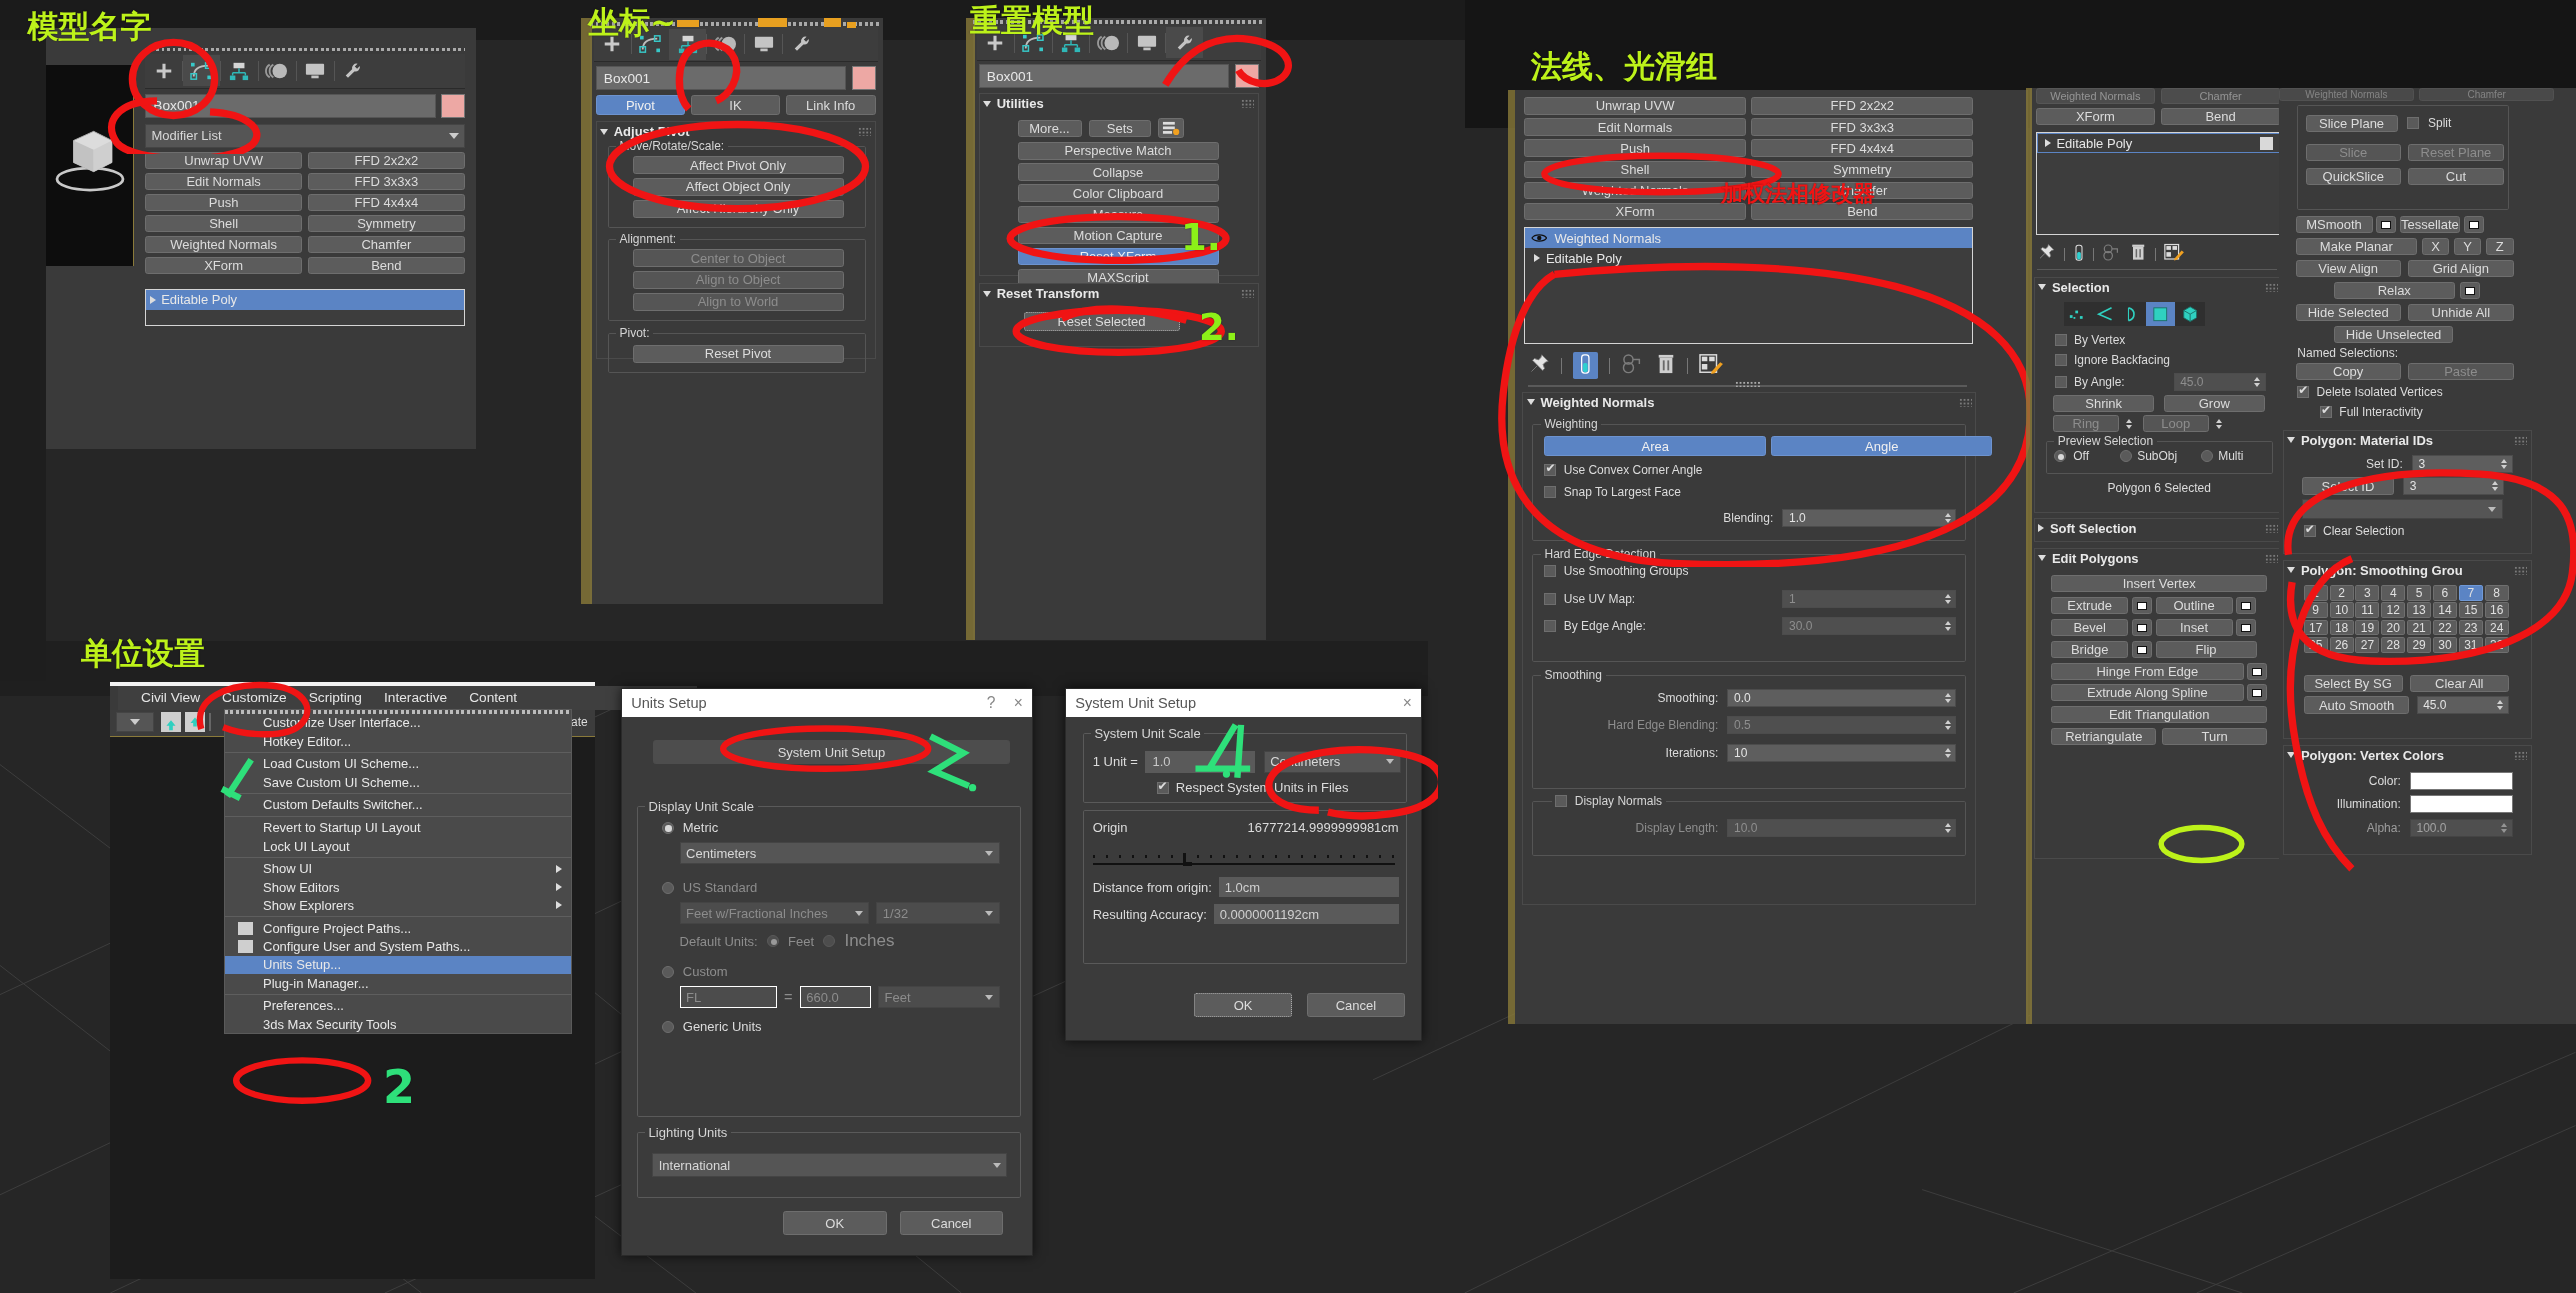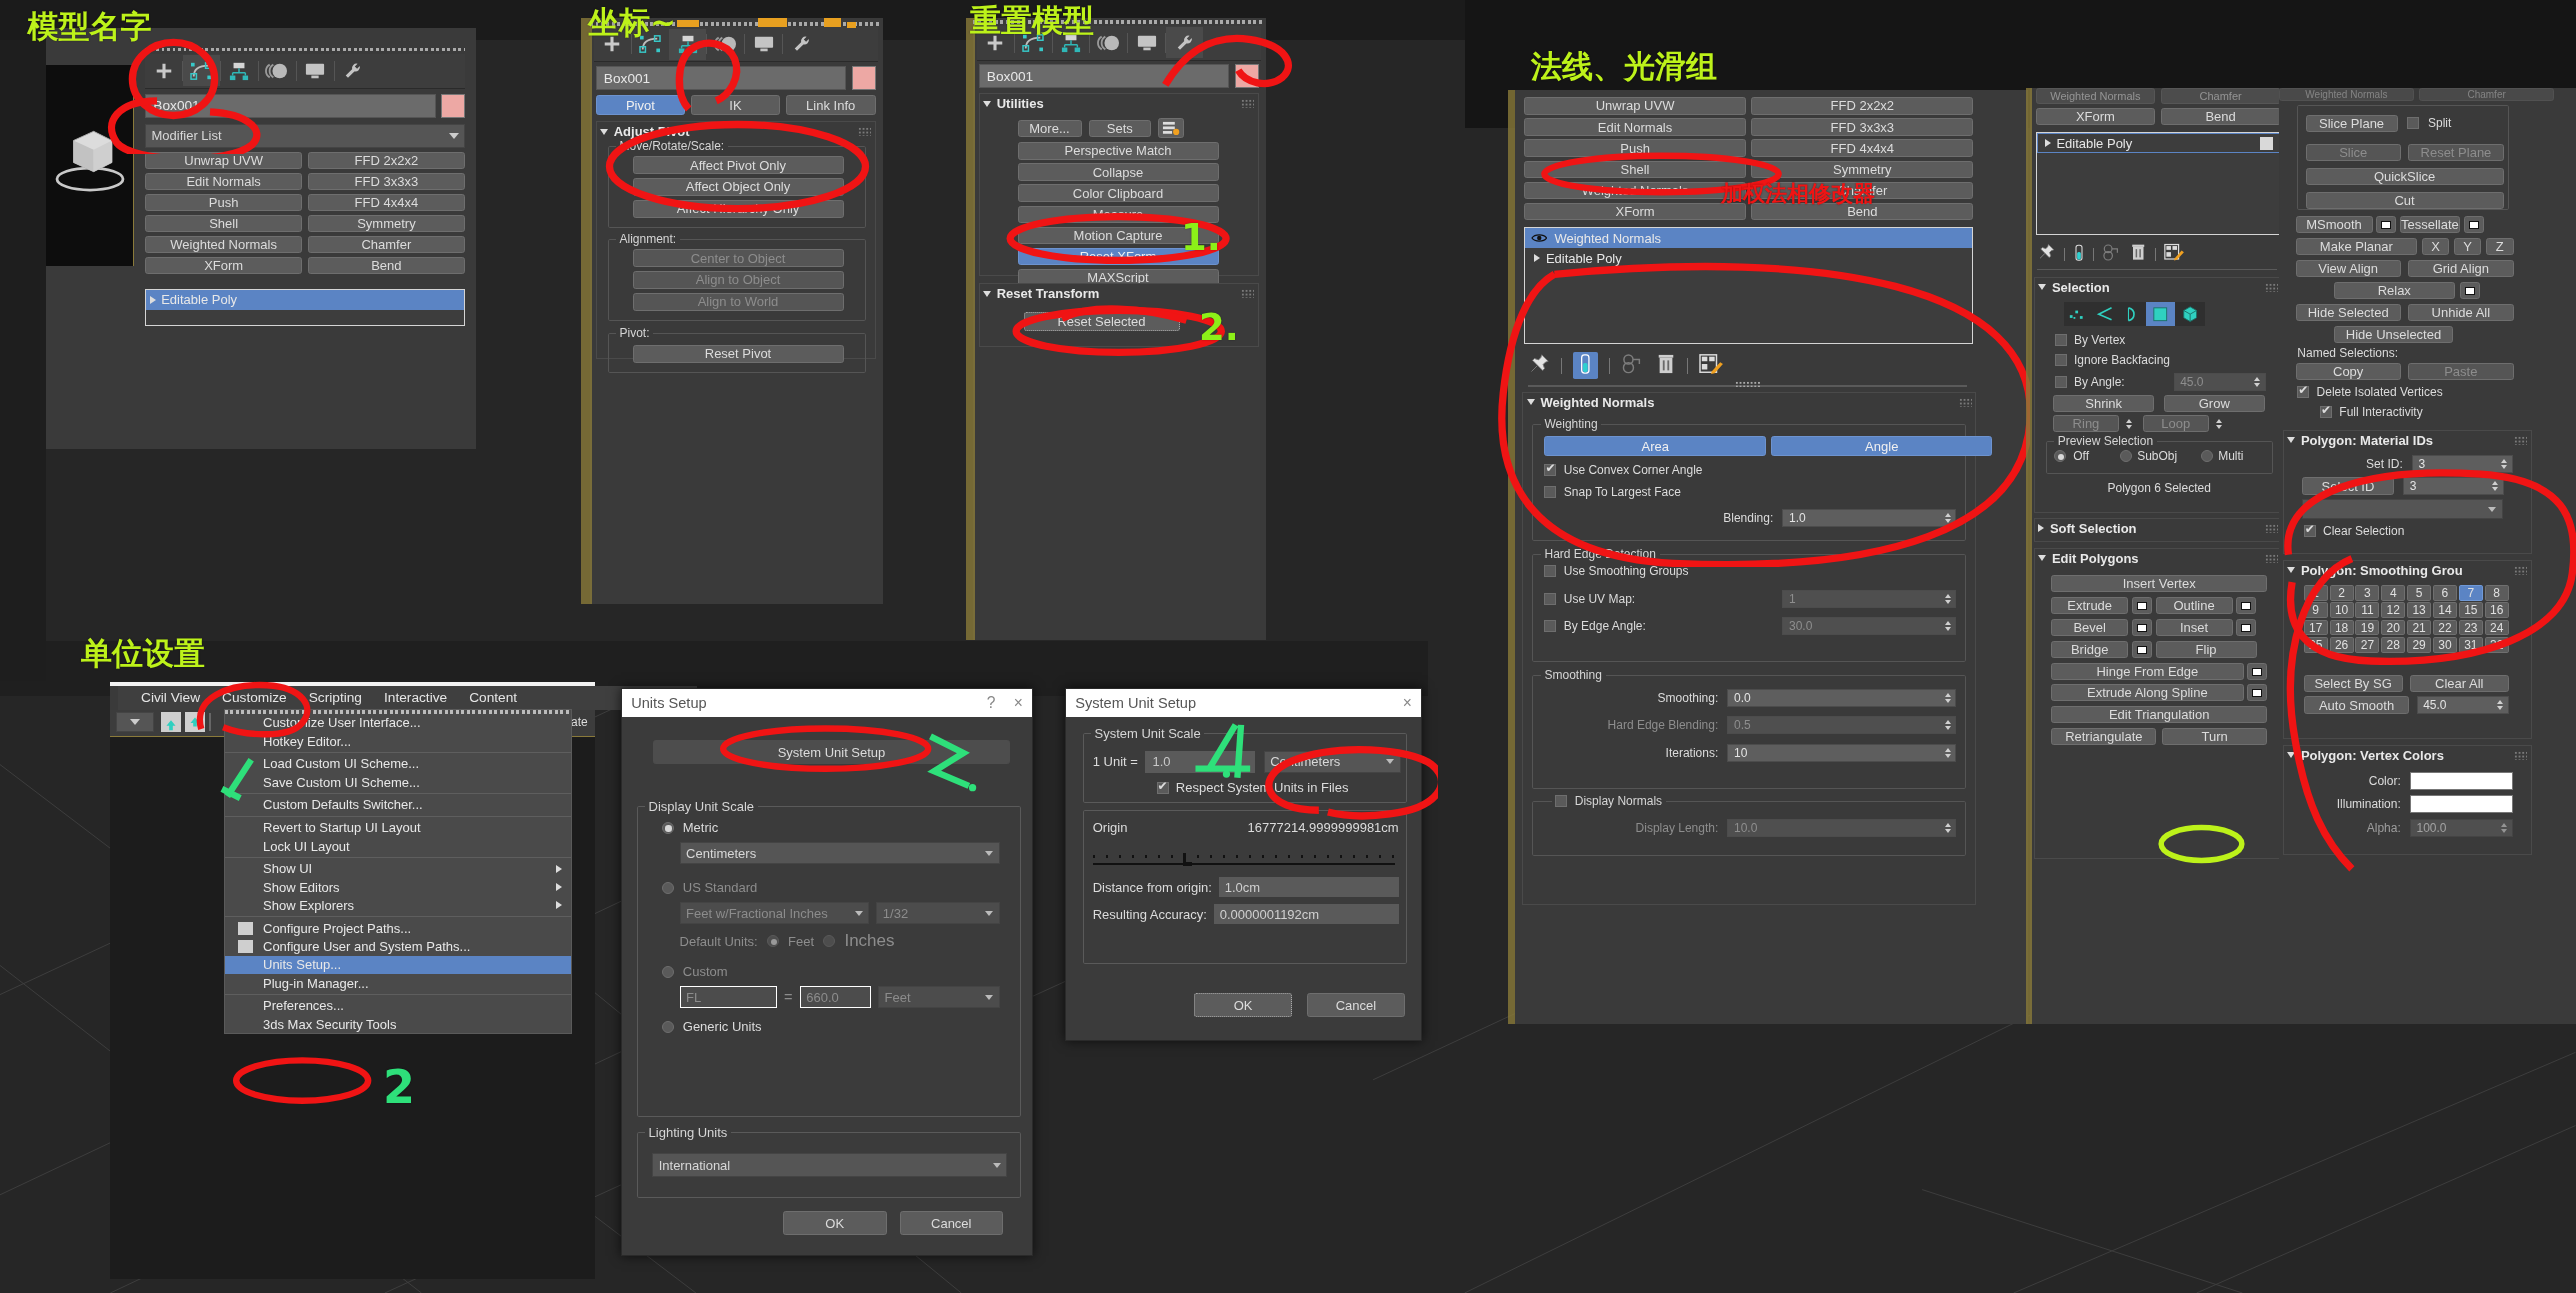--- a/index.html
+++ b/index.html
@@ -904,21 +904,21 @@
     <div class="group-box" style="position:absolute;left:18.3px;top:16.5px;width:212px;height:105px;">
       <div style="position:absolute;left:7.3px;top:9.2px;width:198px;display:flex;align-items:center;gap:9.2px;">
         <div class="btn" style="width:92px">Slice Plane</div>
         <span class="chk"></span>
         <span class="lbl">Split</span>
       </div>
       <div style="position:absolute;left:7.3px;top:38px;width:198px;display:flex;gap:7.3px;">
         <div class="btn dim" style="flex:1">Slice</div>
         <div class="btn dim" style="flex:1">Reset Plane</div>
       </div>
-      <div style="position:absolute;left:7.3px;top:62px;width:198px;display:flex;gap:7.3px;flex-direction:column;">
+      <div style="position:absolute;left:7.3px;top:62px;width:198px;display:flex;gap:7.3px;">
         <div class="btn" style="flex:1">QuickSlice</div>
         <div class="btn" style="flex:1">Cut</div>
       </div>
     </div>
 
     <div style="position:absolute;left:16.5px;top:128px;width:218px;display:flex;gap:3.7px;">
       <div class="btn" style="width:77px">MSmooth</div>
       <div class="btn" style="width:20px">
           <span style="width:10px;height:8.2px;border:1.8px solid #111;background:#fff;display:block;"></span>
         </div>

